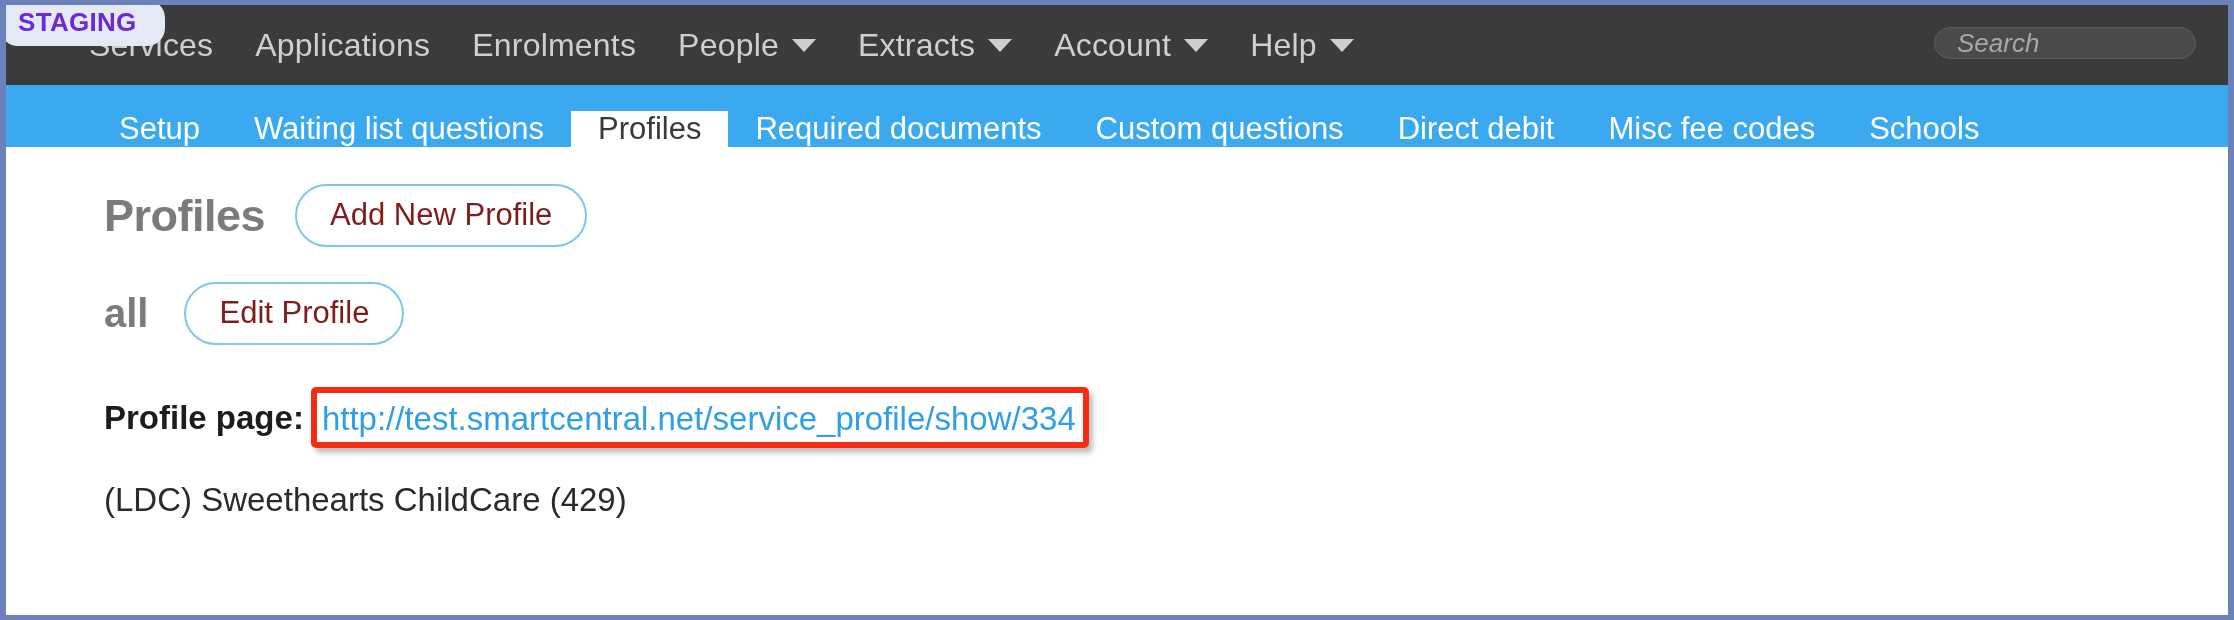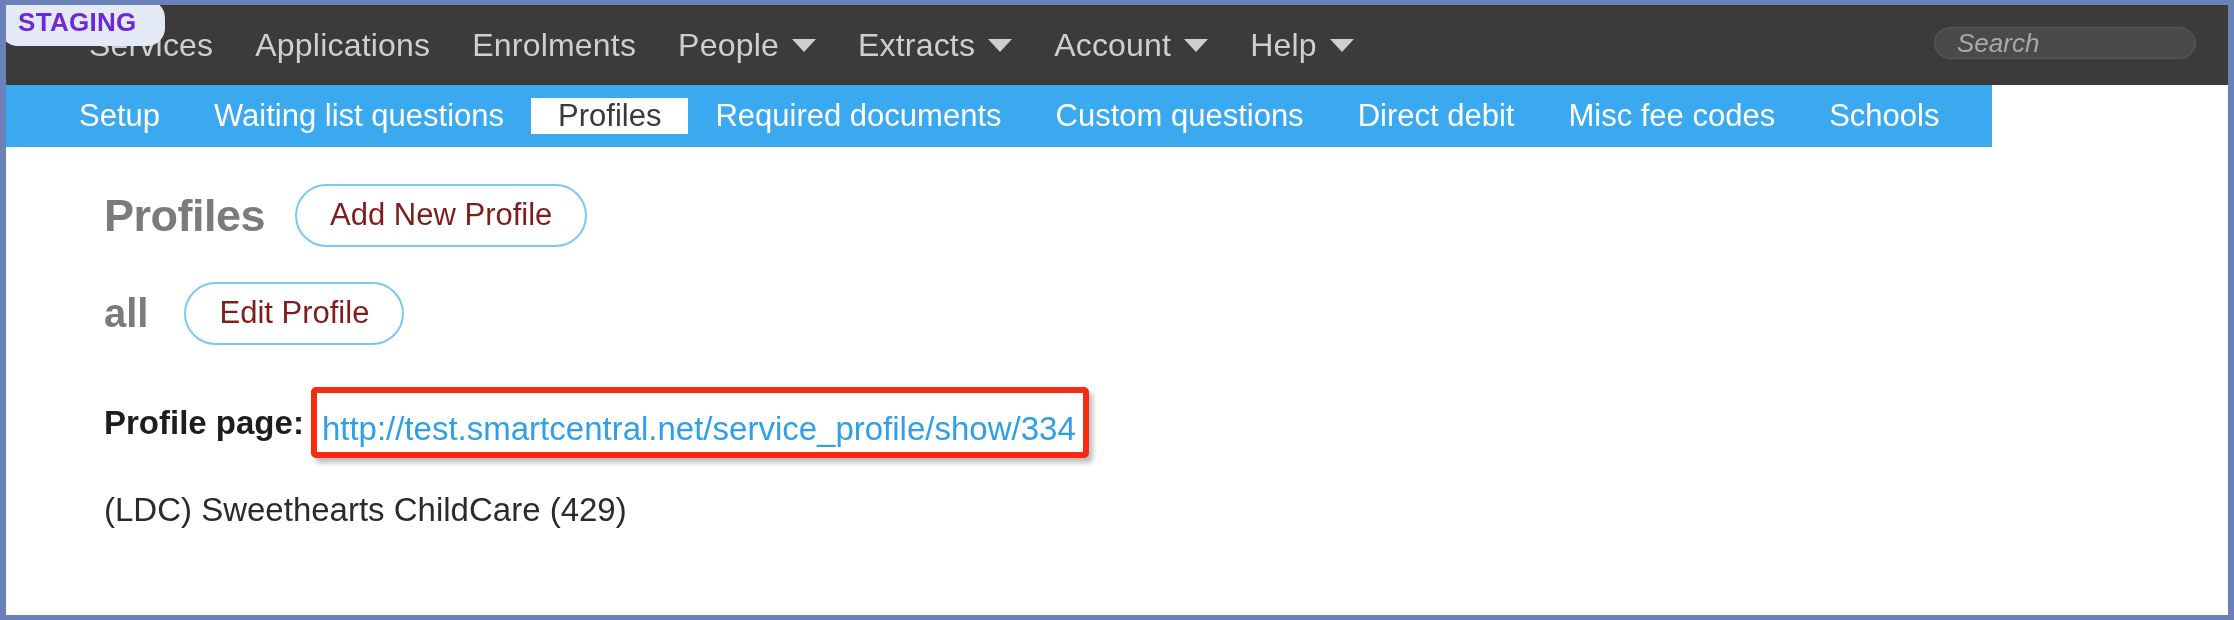--- a/index.html
+++ b/index.html
@@ -101,26 +101,26 @@
     padding: 7px 28px 8px 18px;
     border-radius: 18px;
     z-index: 50;
     letter-spacing: 0.3px;
   }
 
   
   #tabbar {
     position: absolute;
     left: 0; top: 80px;
-    width: 1986px;
+    width: 2222px;
     height: 62px;
     background: #3aa9ef;
     display: flex;
-    align-items: center;
-    padding-left: 46px;
+    align-items: flex-end;
+    padding-left: 86px;
   }
 
   .tab {
     display: flex;
     align-items: center;
     justify-content: center;
     color: #ffffff;
     font-size: 31px;
     font-weight: 400;
     padding: 0 27px;
@@ -190,21 +190,21 @@
     font-size: 33px;
     font-weight: bold;
     color: #1d1d1d;
     white-space: nowrap;
   }
 
   #url-highlight {
     margin-left: 7px;
     border: 6px solid #f62b10;
     border-radius: 5px;
-    padding: 17px 7px 4px 5px;
+    padding: 7px 7px 4px 5px;
     box-shadow: 4px 5px 5px rgba(0,0,0,0.25);
     background: #ffffff;
     display: inline-flex;
     align-items: center;
   }
 
   #profile-page-url {
     font-size: 33px;
     color: #2f9fe8;
     text-decoration: none;

